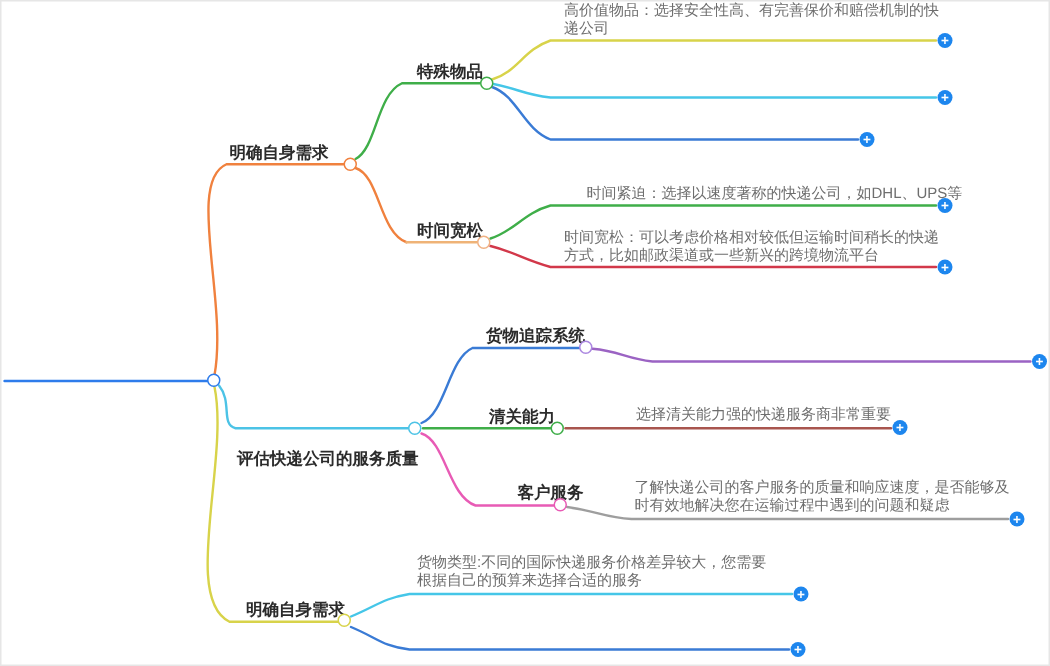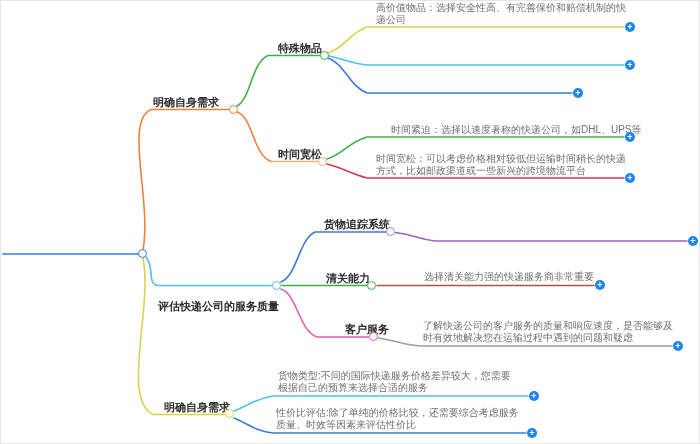--- a/index.html
+++ b/index.html
@@ -58,21 +58,20 @@
   <div class="node" style="left:323px;top:217px;text-align:right;">货物追踪系统</div>
   <div class="node" style="left:325px;top:271px;text-align:center;">清关能力</div>
   <div class="node" style="left:328px;top:322px;margin-left:16px;">客户服务</div>
 
   <div class="leaf" style="left:375px;top:1px;width:254px;">高价值物品：选择安全性高、有完善保价和赔偿机制的快递公司</div>
   <div class="leaf" style="left:375px;top:123px;width:254px;margin-left:15px;">时间紧迫：选择以速度著称的快递公司，如DHL、UPS等</div>
   <div class="leaf" style="left:375px;top:152px;width:254px;">时间宽松：可以考虑价格相对较低但运输时间稍长的快递方式，比如邮政渠道或一些新兴的跨境物流平台</div>
   <div class="leaf" style="left:423px;top:270px;width:200px;">选择清关能力强的快递服务商非常重要</div>
   <div class="leaf" style="left:422px;top:319px;width:252px;">了解快递公司的客户服务的质量和响应速度，是否能够及时有效地解决您在运输过程中遇到的问题和疑虑</div>
   <div class="leaf" style="left:277px;top:369px;width:240px;">货物类型:不同的国际快递服务价格差异较大，您需要根据自己的预算来选择合适的服务</div>
-  <div class="leaf" style="left:275px;top:406px;width:244px;">性价比评估:除了单纯的价格比较，还需要综合考虑服务质量、时效等因素来评估性价比</div>
 
   <div class="dot" style="left: 137px; top: 248px; border-color: rgb(46, 124, 235);"></div>
   <div class="dot" style="left: 228px; top: 104px; border-color: rgb(240, 129, 62);"></div>
   <div class="dot" style="left: 271px; top: 280px; border-color: rgb(76, 195, 230);"></div>
   <div class="dot" style="left: 224px; top: 408px; border-color: rgb(216, 211, 74);"></div>
   <div class="dot" style="left: 319px; top: 50px; border-color: rgb(63, 174, 73);"></div>
   <div class="dot" style="left: 317px; top: 156px; border-color: rgb(240, 177, 131);"></div>
   <div class="dot" style="left: 385px; top: 226px; border-color: rgb(171, 135, 224);"></div>
   <div class="dot" style="left: 366px; top: 280px; border-color: rgb(63, 174, 73);"></div>
   <div class="dot" style="left: 368px; top: 331px; border-color: rgb(232, 91, 181);"></div>

